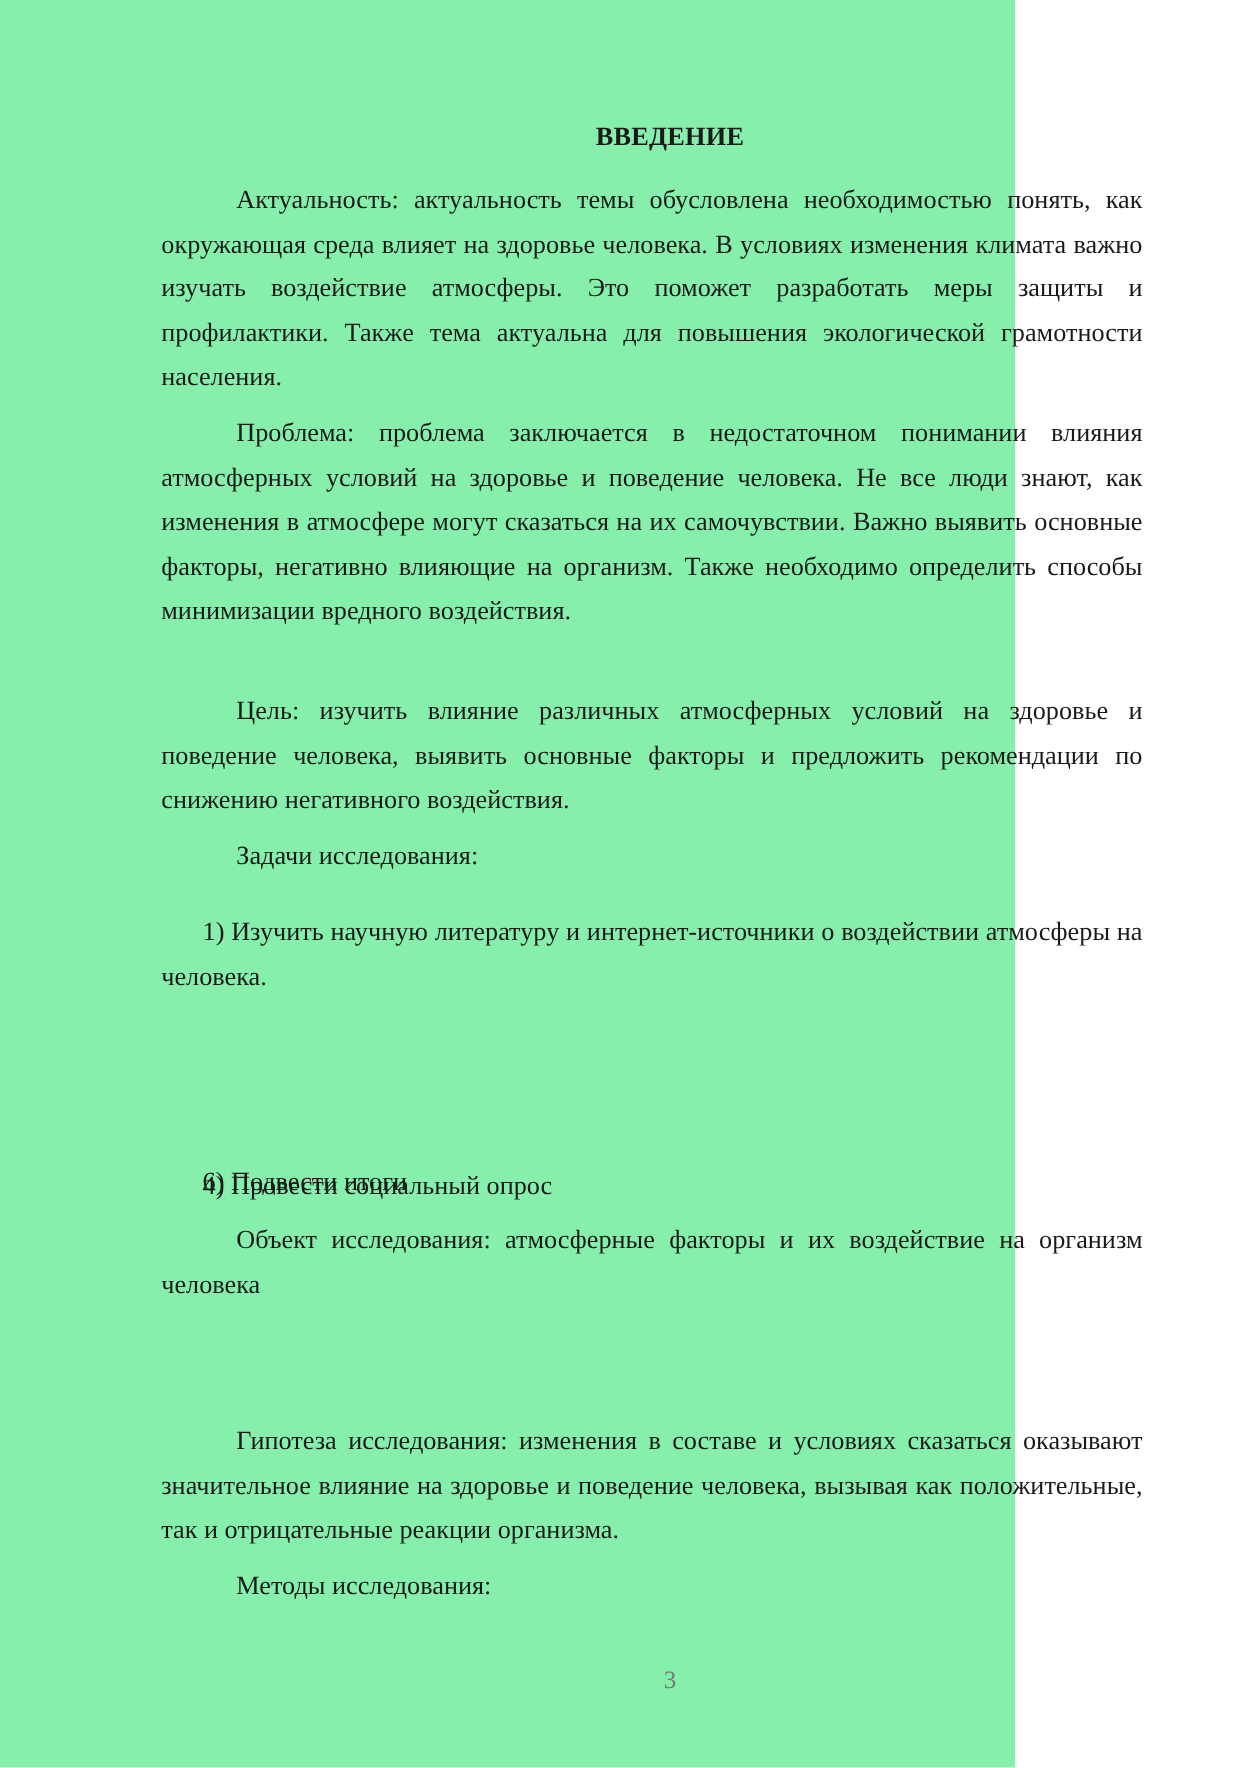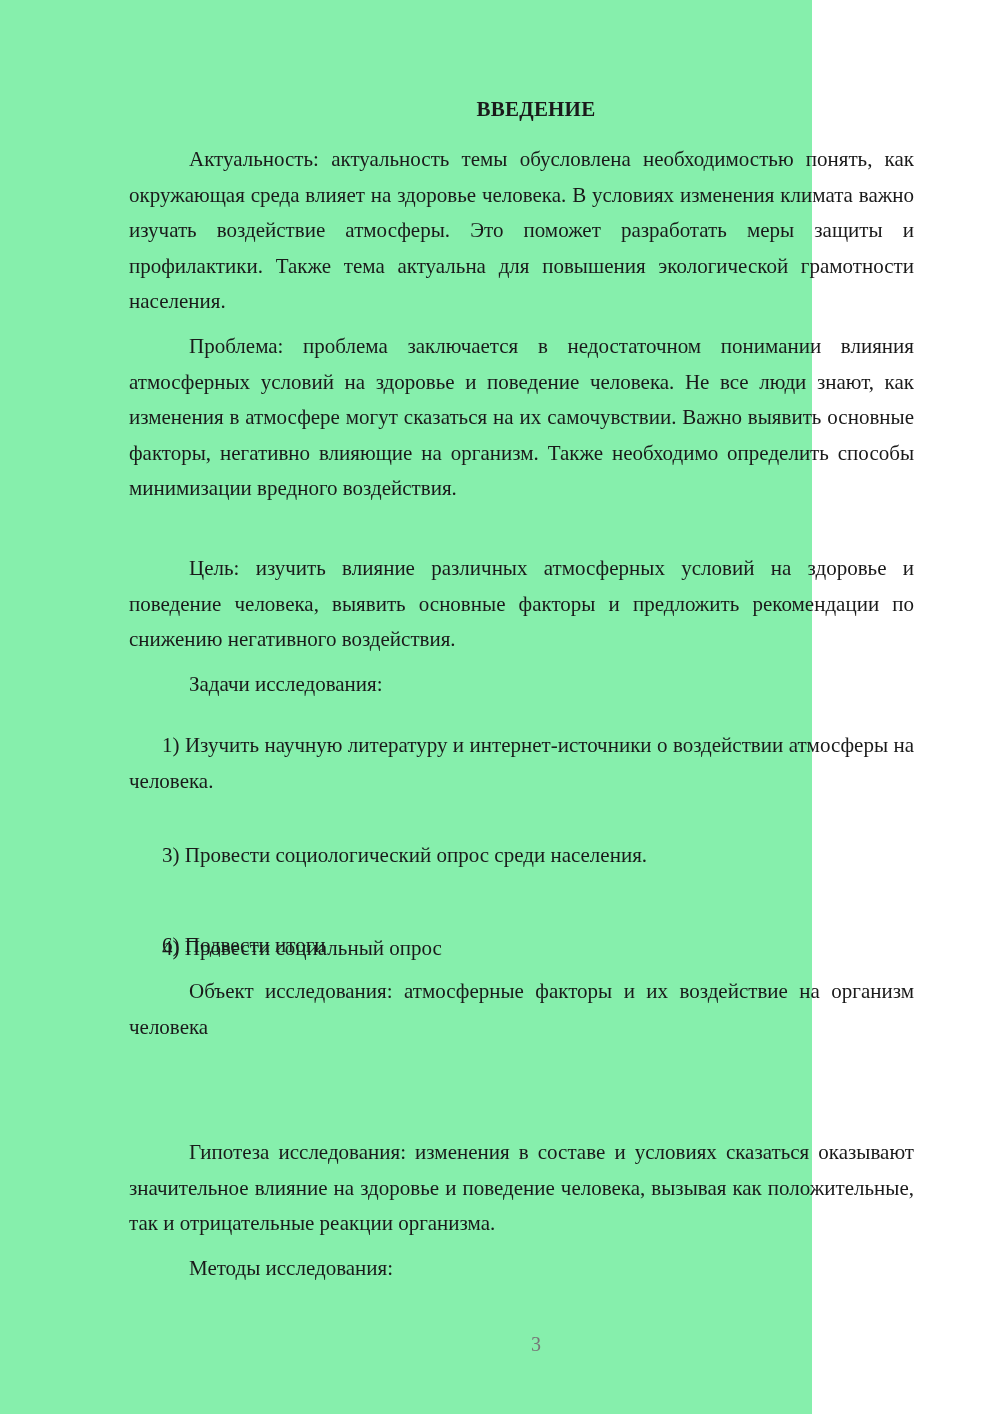--- a/index.html
+++ b/index.html
@@ -23,21 +23,20 @@
 
   <p class="para indent" style="top:142px;">Актуальность: актуальность темы обусловлена необходимостью понять, как окружающая среда влияет на здоровье человека. В условиях изменения климата важно изучать воздействие атмосферы. Это поможет разработать меры защиты и профилактики. Также тема актуальна для повышения экологической грамотности населения.</p>
 
   <p class="para indent" style="top:329px;">Проблема: проблема заключается в недостаточном понимании влияния атмосферных условий на здоровье и поведение человека. Не все люди знают, как изменения в атмосфере могут сказаться на их самочувствии. Важно выявить основные факторы, негативно влияющие на организм. Также необходимо определить способы минимизации вредного воздействия.</p>
 
   <p class="para indent" style="top:667px;">Задачи исследования:</p>
 
   <p class="para indent" style="top:551px;">Цель: изучить влияние различных атмосферных условий на здоровье и поведение человека, выявить основные факторы и предложить рекомендации по снижению негативного воздействия.</p>
 
   <p class="para list-indent" style="top:712px;margin-top:16px;">1) Изучить научную литературу и интернет-источники о воздействии атмосферы на человека.</p>
-  <p class="para list-indent" style="top:838px;">3) Провести социологический опрос среди населения.</p>
   <p class="para list-indent" style="top:883px;margin-top:48px;">4) Провести социальный опрос</p>
   <p class="para list-indent" style="top:928px;">6) Подвести итоги</p>
 
   <p class="para indent" style="top:974px;">Объект исследования: атмосферные факторы и их воздействие на организм человека</p>
 
 
   <p class="para indent" style="top:1135px;">Гипотеза исследования: изменения в составе и условиях сказаться оказывают значительное влияние на здоровье и поведение человека, вызывая как положительные, так и отрицательные реакции организма.</p>
 
   <p class="para indent" style="top:1251px;">Методы исследования:</p>
 

